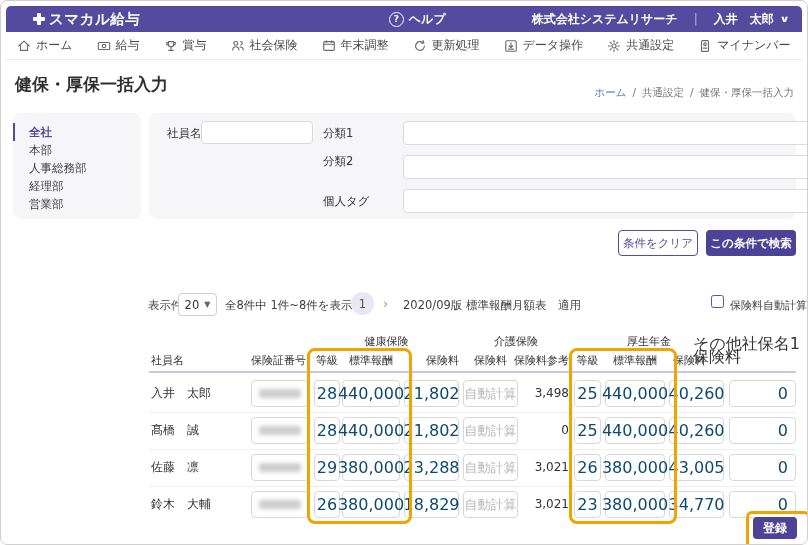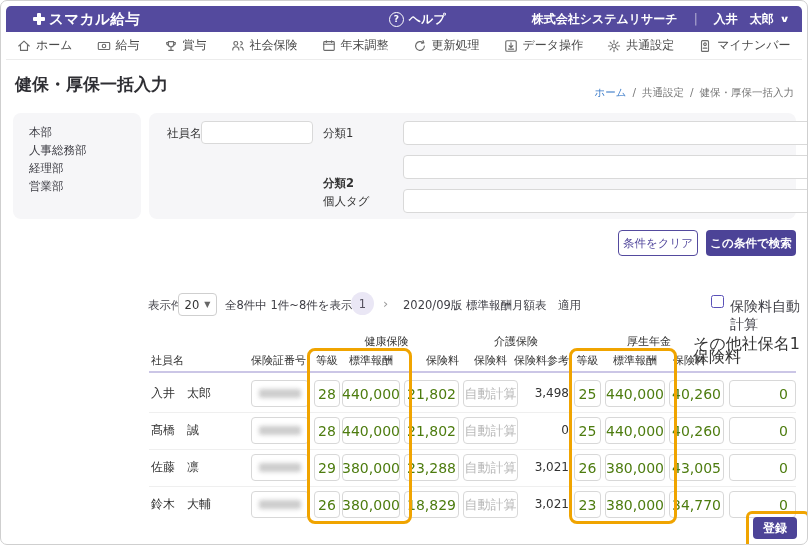--- a/index.html
+++ b/index.html
@@ -73,21 +73,21 @@
   .col-ca{left:462px;width:55px;text-align:center;}
   .col-cr{left:505px;width:63px;text-align:right;}
   .col-pg{left:573px;width:27px;text-align:center;}
   .col-ps{left:604px;width:60px;text-align:center;}
   .col-pp{left:668px;width:55px;text-align:left;}
   .col-ot{left:728px;width:67px;text-align:right;}
 
   .trow{position:absolute;left:0;right:0;height:27px;}
   .trow .cell-name{position:absolute;line-height:27px;font-size:12px;color:#333;}
   .box{position:absolute;height:27px;border:1px solid #d8d8d8;border-radius:4px;background:#fff;box-sizing:border-box;
-    display:flex;align-items:center;justify-content:center;font-size:14px;color:#4d7c0f;}
+    display:flex;align-items:center;justify-content:center;font-size:16px;color:#0c4a6e;}
   .box.right{justify-content:flex-end;padding-right:7px;}
   .box.auto{color:#b8b8b8;font-size:13px;cursor:pointer;}
   .ref-val{position:absolute;line-height:27px;font-size:12px;color:#333;}
   .blur-bar{width:42px;height:9px;background:#c4c4c4;border-radius:2px;filter:blur(2px);opacity:.85;}
 
   
   .hl-box{position:absolute;border:3px solid var(--highlight,#f0a400);border-radius:8px;pointer-events:none;}
 
   .btn-register{position:absolute;left:752px;top:516px;width:44px;height:22px;background:var(--accent,#4c4397);
     border-radius:4px;color:#fff;font-size:12px;font-weight:bold;display:flex;align-items:center;justify-content:center;cursor:pointer;}
@@ -184,52 +184,53 @@
   <div class="page-title">健保・厚保一括入力</div>
   <div class="breadcrumb">
     <span class="bc-link">ホーム</span>
     <span>/</span>
     <span>共通設定</span>
     <span>/</span>
     <span>健保・厚保一括入力</span>
   </div>
 
   <div class="sidebar">
+    <div class="side-item selected">全社</div>
     <div class="side-item">本部</div>
     <div class="side-item">人事総務部</div>
     <div class="side-item">経理部</div>
     <div class="side-item">営業部</div>
   </div>
 
   <div class="filtercard">
     <span class="f-label" style="left:18px;top:13px;">社員名</span>
     <span class="f-input" style="left:52px;top:8px;width:112px;height:23px;"></span>
     <span class="f-label" style="left:174px;top:13px;">分類1</span>
     <span class="f-select" style="left:254px;top:8px;width:530px;height:24px;"></span>
-    <span class="f-label" style="left:174px;top:63px;font-weight:bold;">分類2</span>
+    <span class="f-label" style="left:174px;top:41px;">分類2</span>
     <span class="f-select" style="left:254px;top:42px;width:530px;height:24px;"></span>
     <span class="f-label" style="left:174px;top:81px;">個人タグ</span>
     <span class="f-select" style="left:254px;top:76px;width:530px;height:24px;"></span>
   </div>
 
   <div class="btn-clear">条件をクリア</div>
   <div class="btn-search">この条件で検索</div>
 
   <span class="ctl-label" style="left:147px;top:297px;">表示件数</span>
   <div class="pagesize">
     <span>20</span>
     <span class="pg-caret">▼</span>
   </div>
   <span class="ctl-label" style="left:224px;top:297px;">全8件中 1件~8件を表示</span>
   <span class="pg-arrow" style="left:334px;">‹</span>
   <span class="pg-circle">1</span>
   <span class="pg-arrow" style="left:382px;">›</span>
   <span class="ctl-label" style="left:402px;top:297px;">2020/09版 標準報酬月額表　適用</span>
   <span class="chk"></span>
-  <span class="ctl-label" style="left:729px;top:297px;font-size:14px;">保険料自動計算</span>
+  <span class="ctl-label" style="left:729px;top:297px;font-size:11px;">保険料自動計算</span>
 
   <span class="tg" style="left:313px;width:145px;">健康保険</span>
   <span class="tg" style="left:462px;width:106px;">介護保険</span>
   <span class="tg" style="left:573px;width:150px;">厚生年金</span>
   <div class="tg-other">
     <div>その他社保名1</div>
     <div>保険料</div>
   </div>
 
   <span class="th col-name">社員名</span>

